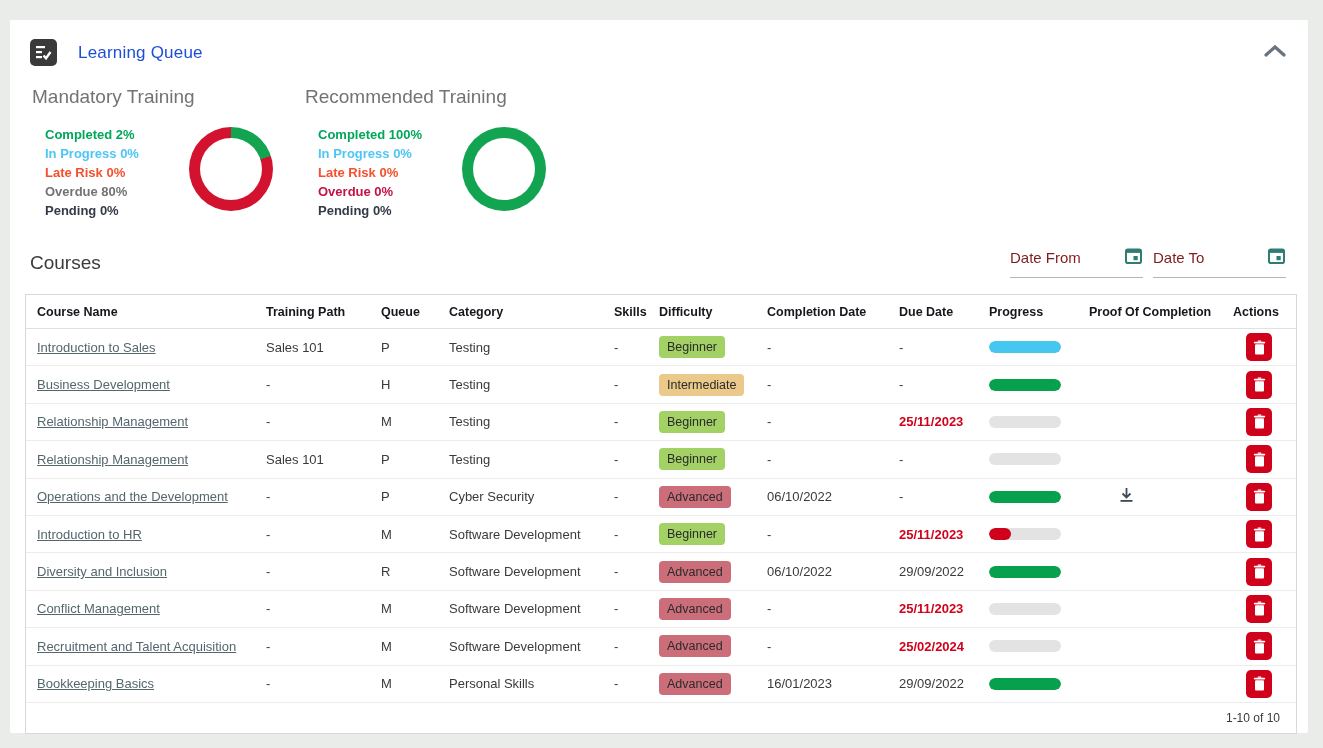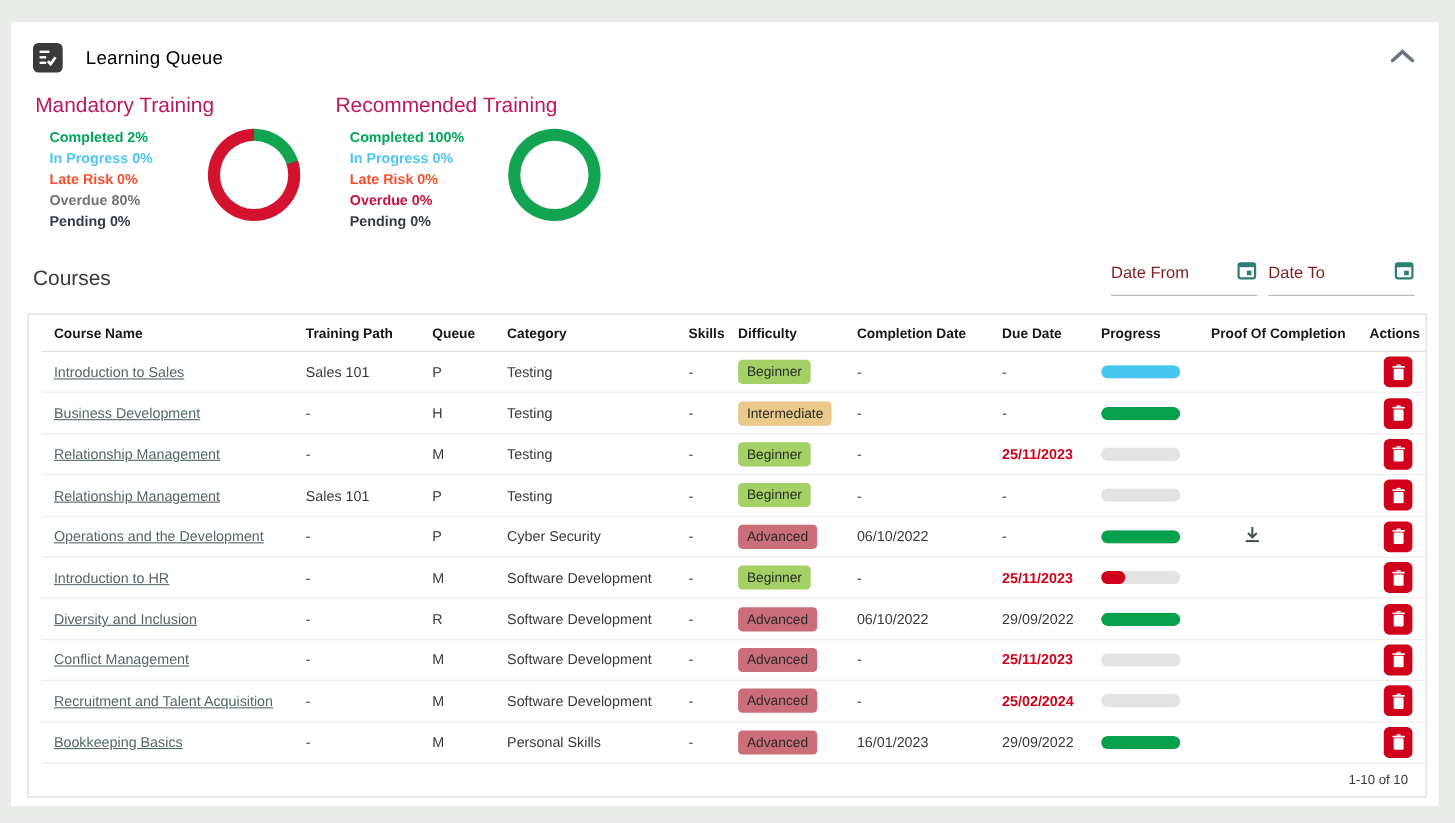--- a/index.html
+++ b/index.html
@@ -4,42 +4,42 @@
 <style>
   * { margin:0; padding:0; box-sizing:border-box; }
   html,body { width:1323px; height:748px; }
   body { background:#eaecea; font-family:"Liberation Sans", sans-serif; position:relative; overflow:hidden; }
 
   .card { position:absolute; left:10px; top:20px; width:1298px; bottom:15px; background:#fff; border-radius:2px; }
 
   
   .hdr { display:flex; align-items:center; padding:15px 18px 0 20px; height:50px; }
   .hdr-icon { width:27px; height:27px; background:#3a3a3a; border-radius:5px; display:flex; align-items:center; justify-content:center; }
-  .hdr-title { margin-left:21px; font-size:17px; color:#000000; letter-spacing:.2px; }
+  .hdr-title { margin-left:21px; font-size:17px; color:#1d4ed8; letter-spacing:.2px; }
   .collapse-btn { margin-left:auto; background:none; border:none; cursor:pointer; padding:4px; }
 
   
   .charts { display:flex; margin:16px 0 0 22px; }
   .chart-block { margin-right:32px; }
-  .chart-title { font-size:19px; color:#be185d; font-weight:500; margin-bottom:7px; }
+  .chart-title { font-size:19px; color:#737373; font-weight:500; margin-bottom:17px; }
   .chart-body { display:flex; align-items:flex-start; }
   .legend { margin-left:13px; width:128px; }
   .legend-line { font-size:13px; font-weight:700; line-height:19px; white-space:nowrap; }
   .donut { width:84px; height:84px; border-radius:50%; position:relative; margin-left:16px; margin-top:2px; }
   .donut::after { content:""; position:absolute; left:11px; top:11px; right:11px; bottom:11px; background:#fff; border-radius:50%; }
 
   
   .courses-row { display:flex; align-items:flex-end; margin:26px 22px 0 20px; }
   .courses-heading { font-size:19px; color:#3b3b3b; font-weight:500; margin-bottom:4px; }
   .date-field { width:133px; margin-left:10px; border-bottom:1px solid #b5b5b5; padding-bottom:8px; display:flex; align-items:center; justify-content:space-between; cursor:pointer; }
   .date-label { font-size:15px; color:#7f1d1d; }
   .spacer { flex:1; }
 
   
-  .table-wrap { margin:16px 11px 0 15px; border:1px solid #d8d8d8; border-radius:0; background:#fff;padding-left:12px; }
+  .table-wrap { margin:16px 11px 0 15px; border:1px solid #d8d8d8; border-radius:0; background:#fff; }
   .trow { display:grid; grid-template-columns:240px 115px 68px 165px 45px 108px 132px 90px 100px 144px 1fr; align-items:center; }
   .trow > div:first-child { padding-left:11px; }
   .thead { height:34px; border-bottom:1px solid #e0e0e0; font-size:12.5px; font-weight:700; color:#15171c; }
   .tbody-row { height:37.4px; border-bottom:1px solid #ececec; font-size:13px; color:#3a3a3a; }
   .course-link { color:#55676c; text-decoration:underline; cursor:pointer; font-size:13px; }
   .badge { display:inline-block; font-size:12.5px; color:#2b2b2b; padding:4px 8px; border-radius:4px; }
   .pbar { width:72px; height:12px; border-radius:6px; background:#e3e3e3; overflow:hidden; }
   .pbar-fill { height:100%; border-radius:6px; }
   .overdue { color:#d0021b; font-weight:700; }
   .trash-btn { width:26px; height:28px; background:#d0021b; border:none; border-radius:5px; display:flex; align-items:center; justify-content:center; cursor:pointer; margin-left:13px; }

